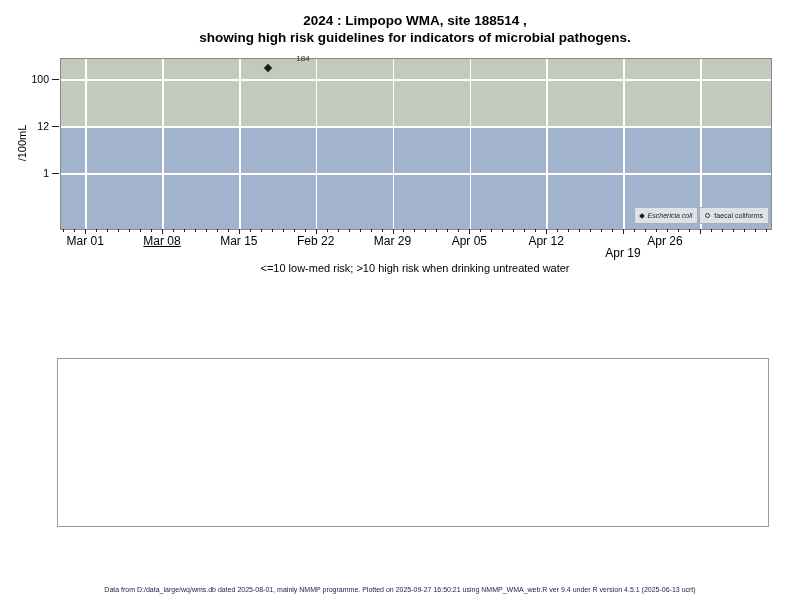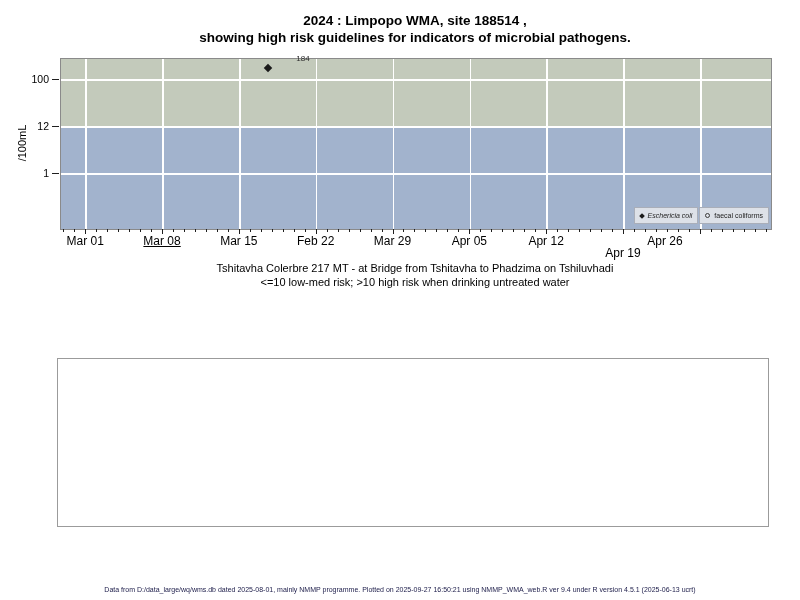--- a/index.html
+++ b/index.html
@@ -178,21 +178,20 @@
       <span class="xtick-label" style="position: absolute; left: 238.872px; top: 234px;">Mar 15</span>
       <span class="xtick-label" style="position: absolute; left: 315.688px; top: 234px;">Feb 22</span>
       <span class="xtick-label" style="position: absolute; left: 392.504px; top: 234px;">Mar 29</span>
       <span class="xtick-label" style="position: absolute; left: 469.32px; top: 234px;">Apr 05</span>
       <span class="xtick-label" style="position: absolute; left: 546.136px; top: 234px;">Apr 12</span>
       <span class="xtick-label" style="position: absolute; left: 622.952px; top: 222px; margin-top: 24px;">Apr 19</span>
       <span class="xtick-label" style="position: absolute; left: 665px; top: 234px;">Apr 26</span>
     </div>
 
   <div class="subtitle">
-    <div>Tshitavha Colerbre 217 MT - at Bridge from Tshitavha to Phadzima on Tshiluvhadi</div>
     <div>&lt;=10 low-med risk; &gt;10 high risk when drinking untreated water</div>
   </div>
 
   <div class="empty-panel"></div>
 
   <div class="footer">Data from D:/data_large/wq/wms.db dated 2025-08-01, mainly NMMP programme. Plotted on 2025-09-27 16:50:21 using NMMP_WMA_web.R ver 9.4 under R version 4.5.1 (2025-06-13 ucrt)</div>
 
 </div>
 
 </body></html>

